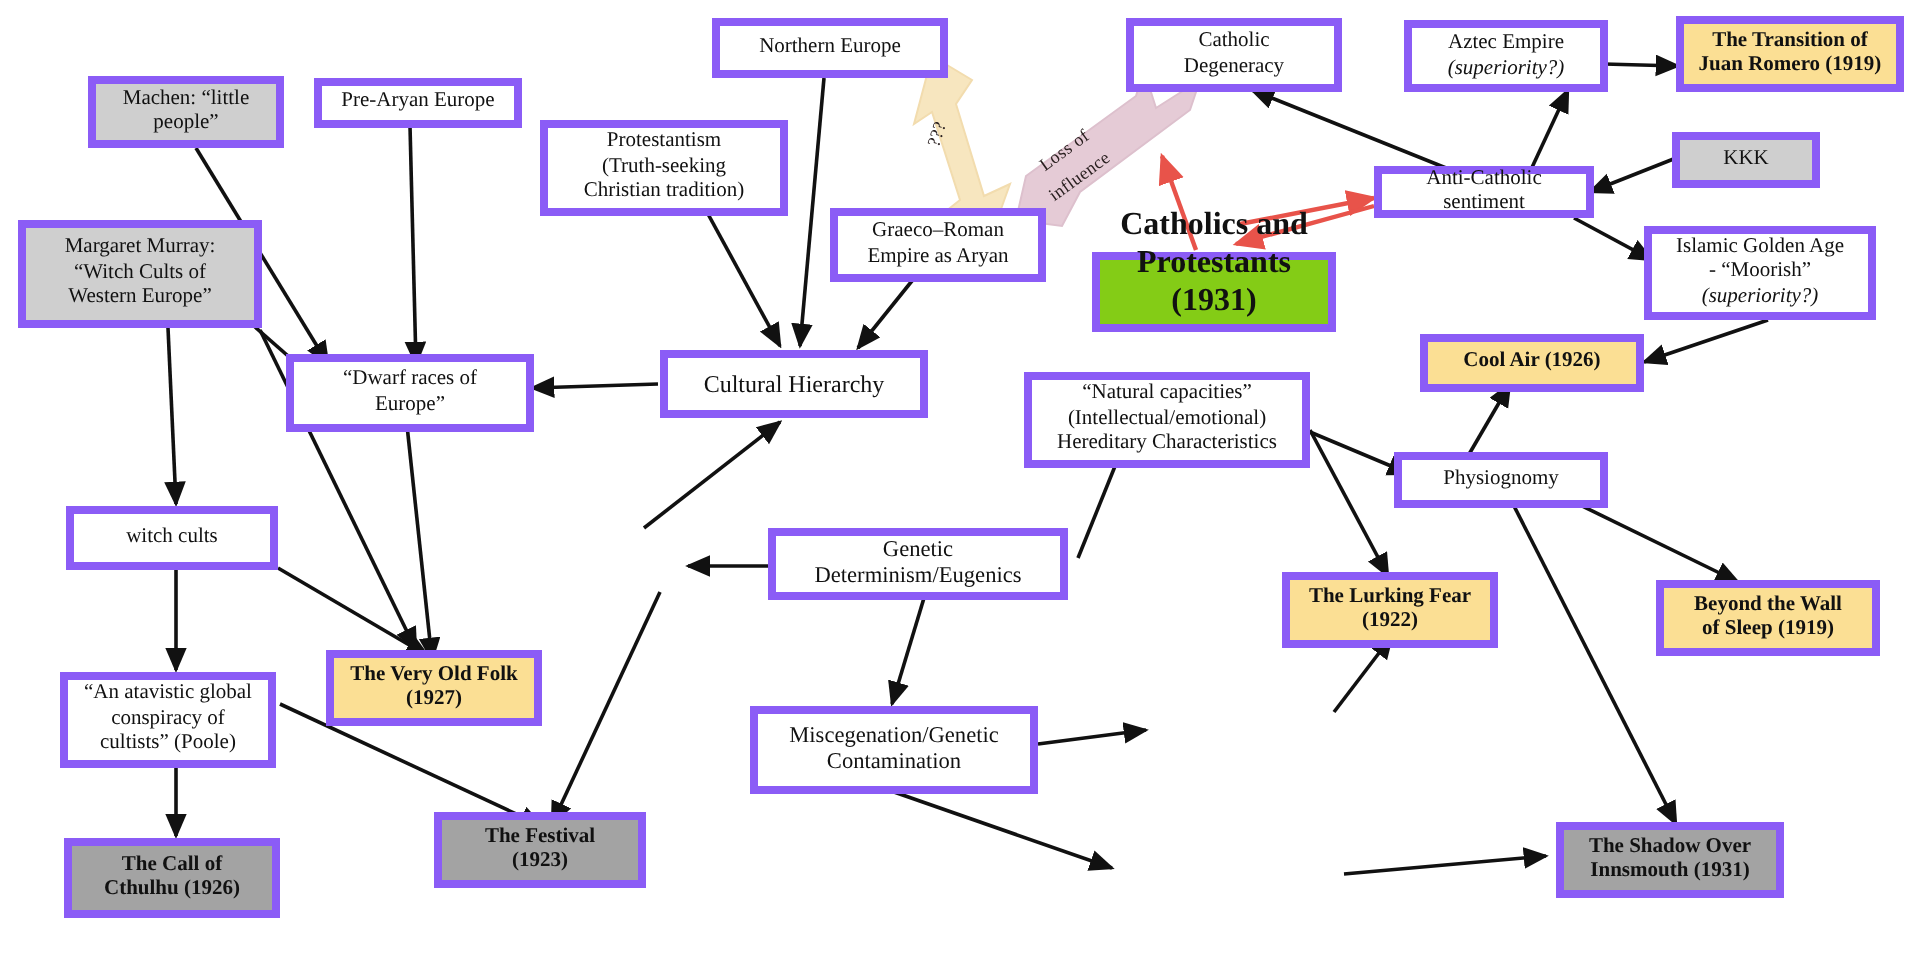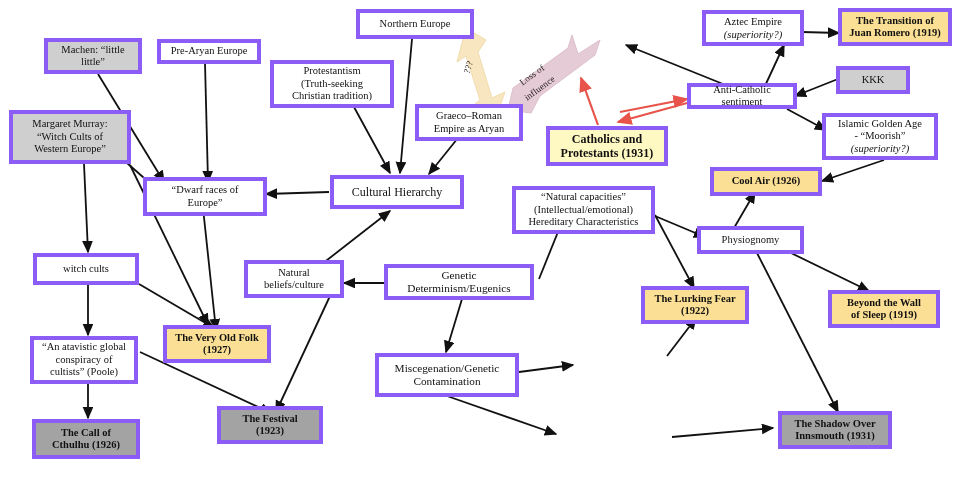--- a/index.html
+++ b/index.html
@@ -17,21 +17,21 @@
     line-height:1.18;
     color:#111111;
     padding:1px 3px;
     z-index:3;
   }
   .node .txt{display:block;width:100%;}
   .n-plain{font-size:10.5px;font-weight:400;}
   .n-grey{background:#cfcfcf;font-size:10.5px;font-weight:400;}
   .n-yellow{background:#fbdf94;font-size:10.5px;font-weight:700;}
   .n-teal{background:#a3a3a3;font-size:10.5px;font-weight:700;}
-  .n-red{background:#fef9c3;font-size:12px;font-weight:700;}
+  .n-red{background:#84cc16;font-size:16px;font-weight:700;align-items:flex-end;}
   .n-big{font-size:12px;}
   .n-med{font-size:11.3px;}
   .ital{font-style:italic;}
   .fatarrow-label{
     position:absolute;z-index:4;color:#2a2020;font-size:9px;font-weight:400;
     letter-spacing:.2px;white-space:nowrap;pointer-events:none;
   }
 </style>
 </head>
 <body>
@@ -98,21 +98,21 @@
       <path d="M687,103 L618,122"></path>
     </g>
   </svg>
 
   <div class="fatarrow-label" style="left:462px;top:62px;transform:rotate(-72deg);">???</div>
   <div class="fatarrow-label" style="left:518px;top:70px;transform:rotate(-36deg);">Loss of</div>
   <div class="fatarrow-label" style="left:522px;top:83px;transform:rotate(-36deg);">influence</div>
 
   <div class="node n-grey" style="left:44px;top:38px;width:98px;height:36px;">
     <span class="txt">
-      <span>Machen: “little</span><br><span>little”</span>
+      <span>Machen: “little</span><br><span>people”</span>
     </span>
   </div>
 
   <div class="node n-plain" style="left:157px;top:39px;width:104px;height:25px;">
     <span class="txt">Pre-Aryan Europe</span>
   </div>
 
   <div class="node n-plain" style="left:270px;top:60px;width:124px;height:48px;">
     <span class="txt">
       <span>Protestantism</span><br><span>(Truth-seeking</span><br><span>Christian tradition)</span>
@@ -122,20 +122,25 @@
   <div class="node n-plain" style="left:356px;top:9px;width:118px;height:30px;">
     <span class="txt">Northern Europe</span>
   </div>
 
   <div class="node n-plain" style="left:415px;top:104px;width:108px;height:37px;">
     <span class="txt">
       <span>Graeco–Roman</span><br><span>Empire as Aryan</span>
     </span>
   </div>
 
+  <div class="node n-plain" style="left:563px;top:9px;width:108px;height:37px;">
+    <span class="txt">
+      <span>Catholic</span><br><span>Degeneracy</span>
+    </span>
+  </div>
 
   <div class="node n-plain" style="left:702px;top:10px;width:102px;height:36px;align-items:flex-end;">
     <span class="txt">
       <span>Aztec Empire</span><br><span class="ital">(superiority?)</span>
     </span>
   </div>
 
   <div class="node n-yellow" style="left:838px;top:8px;width:114px;height:38px;">
     <span class="txt">
       <span>The Transition of</span><br><span>Juan Romero (1919)</span>
@@ -191,25 +196,20 @@
   </div>
 
   <div class="node n-plain" style="left:697px;top:226px;width:107px;height:28px;">
     <span class="txt">Physiognomy</span>
   </div>
 
   <div class="node n-plain" style="left:33px;top:253px;width:106px;height:32px;">
     <span class="txt">witch cults</span>
   </div>
 
-  <div class="node n-plain" style="left:244px;top:260px;width:100px;height:38px;">
-    <span class="txt">
-      <span>Natural</span><br><span>beliefs/culture</span>
-    </span>
-  </div>
 
   <div class="node n-plain n-med" style="left:384px;top:264px;width:150px;height:36px;">
     <span class="txt">
       <span>Genetic</span><br><span>Determinism/Eugenics</span>
     </span>
   </div>
 
   <div class="node n-yellow" style="left:641px;top:286px;width:108px;height:38px;">
     <span class="txt">
       <span>The Lurking Fear</span><br><span>(1922)</span>

